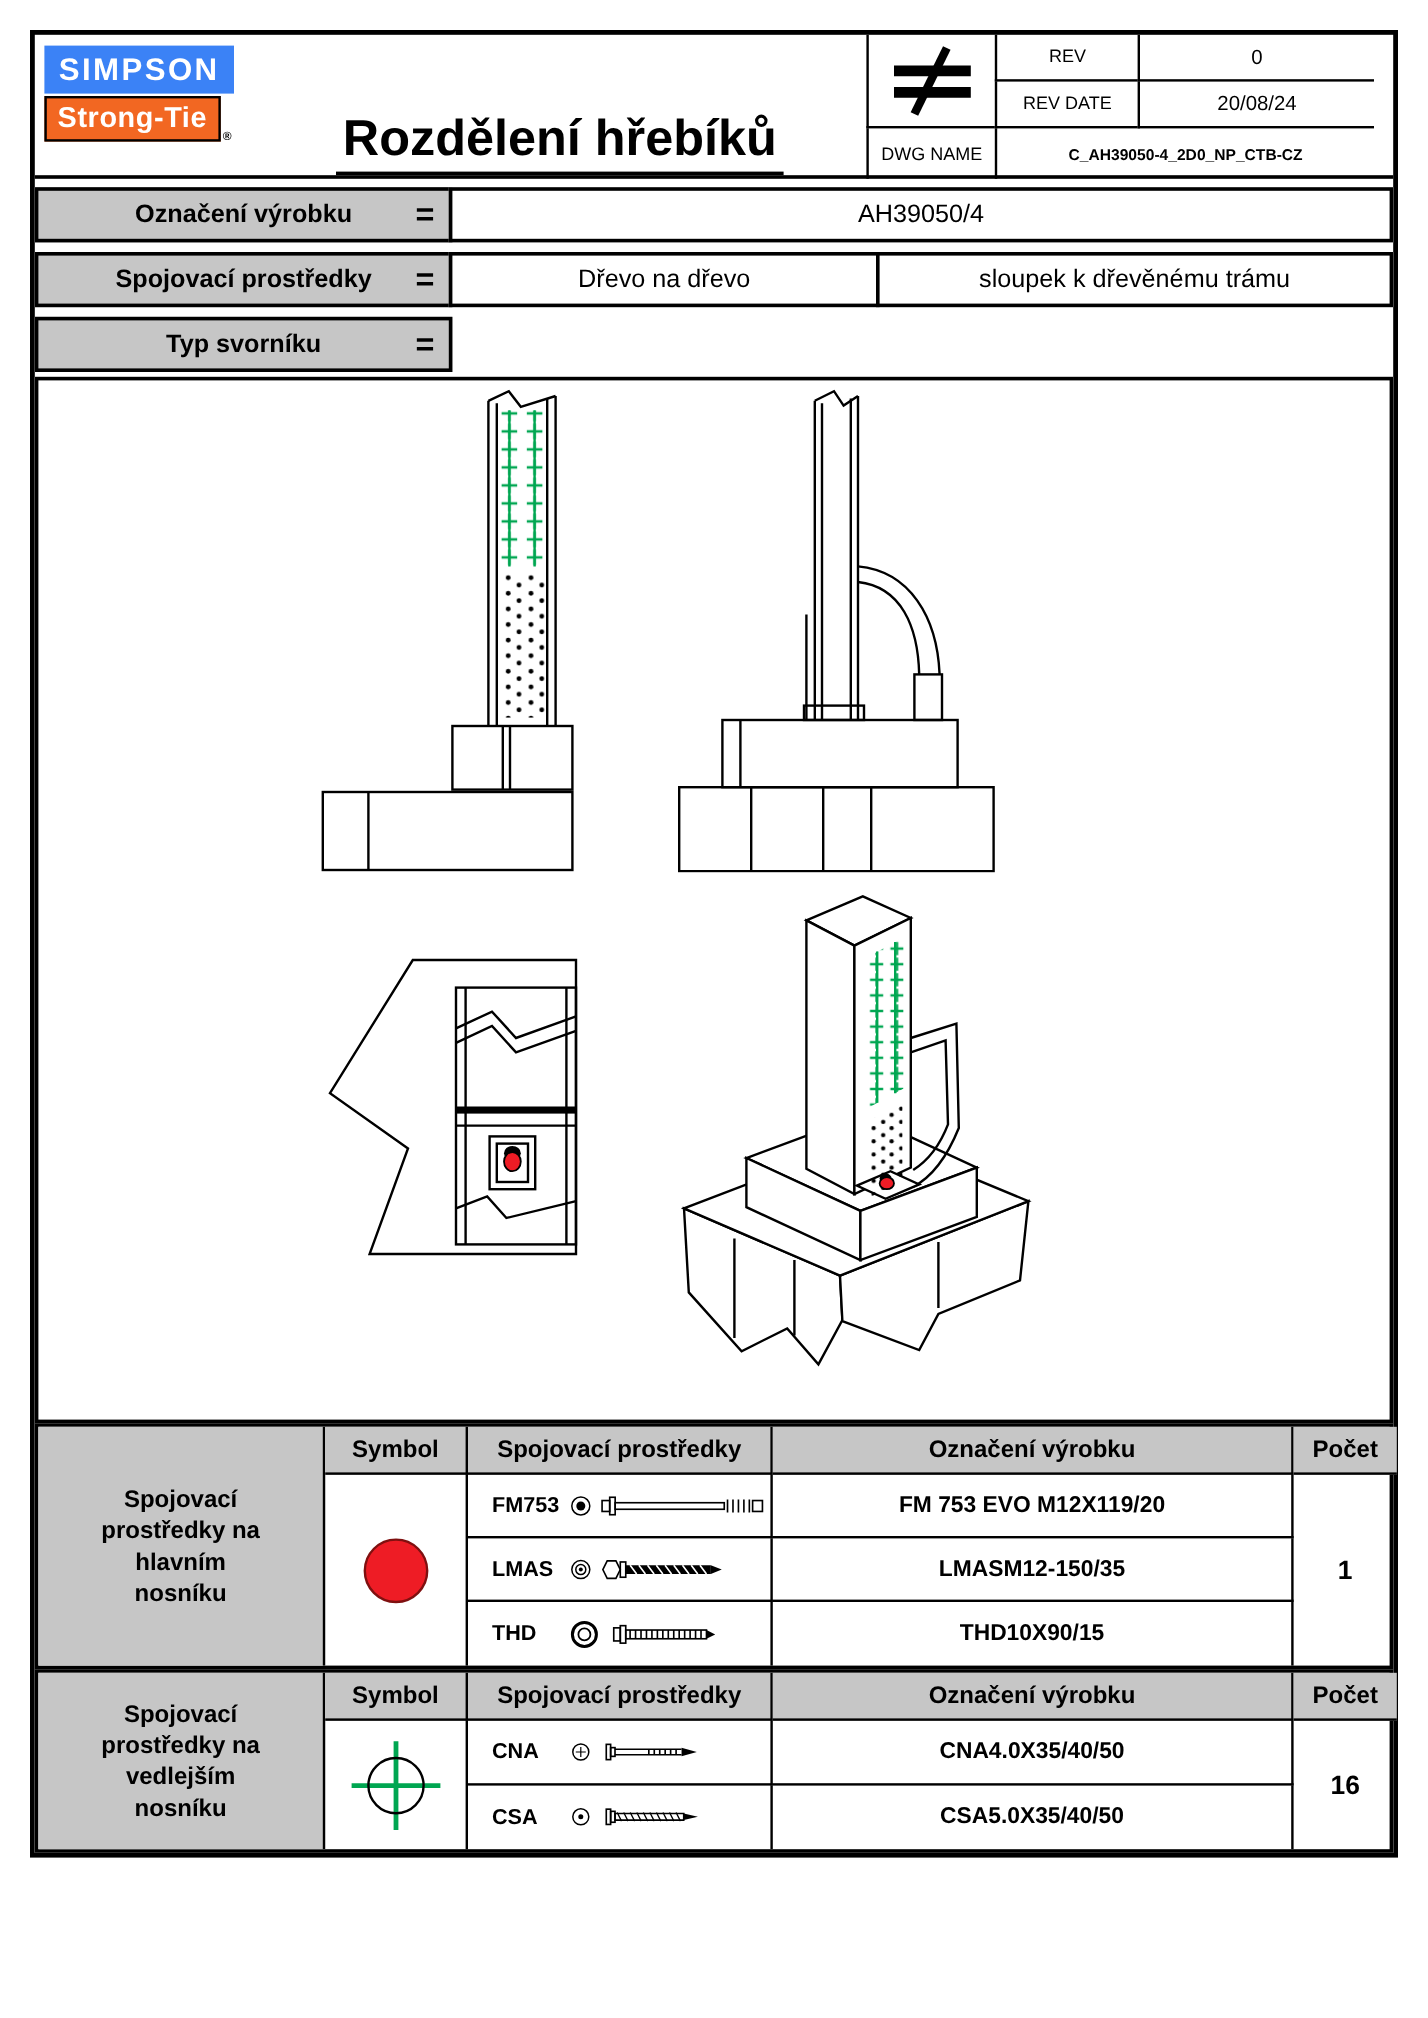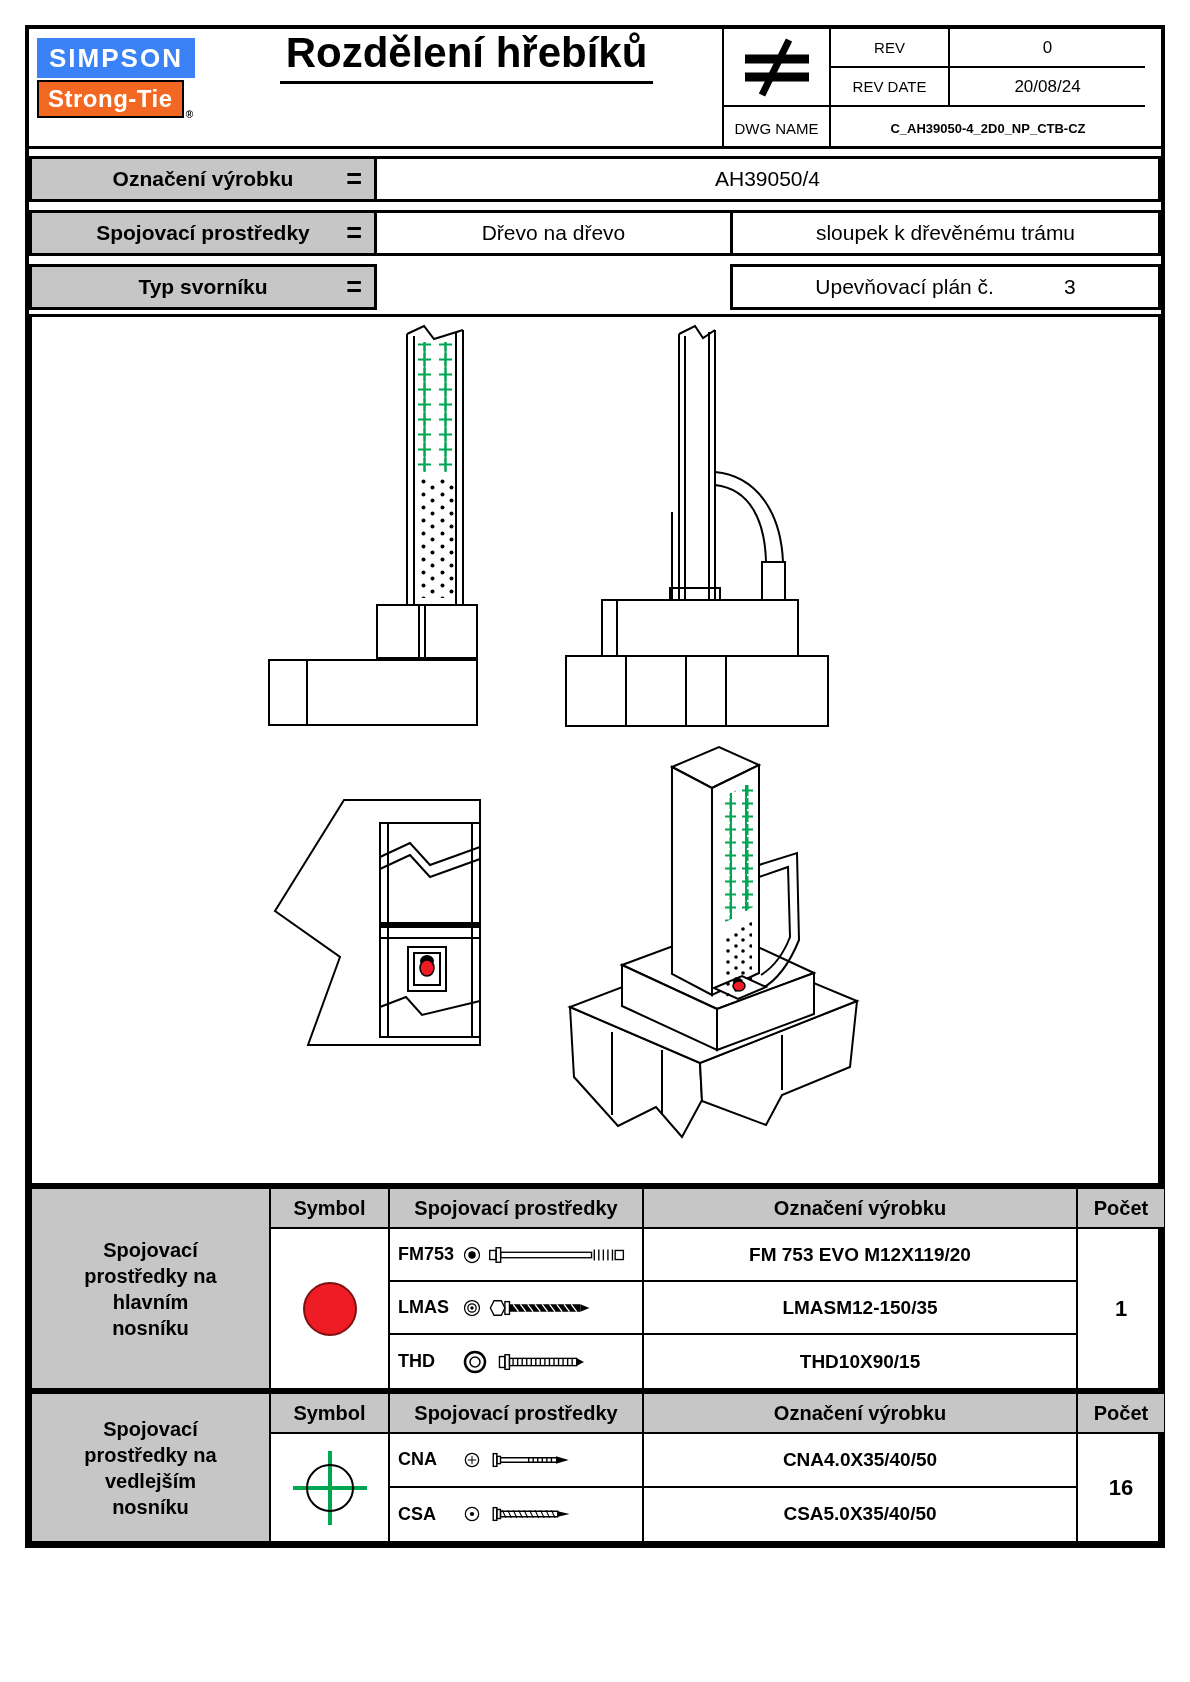--- a/index.html
+++ b/index.html
@@ -8,21 +8,21 @@
   svg { display:block; }
 
   .frame { position:absolute; left:25px; top:25px; width:1140px; height:1523px; border:4px solid #000; background:#fff; }
 
   
   .header { position:absolute; left:0; top:0; width:100%; height:120px; border-bottom:3px solid #000; }
   .logo { position:absolute; left:8px; top:9px; }
   .logo-top { display:block; width:fit-content; background:#3b82f6; color:#fff; font-weight:bold; font-size:26px; letter-spacing:2px; padding:5px 12px 4px; }
   .logo-bottom { display:block; width:fit-content; position:relative; background:var(--orange); border:2px solid #000; color:#fff; font-weight:bold; font-size:24px; padding:3px 9px; margin-top:2px; letter-spacing:.5px; }
   .logo-reg { position:absolute; right:-12px; bottom:-4px; font-size:10px; color:#000; }
-  .title-area { position:absolute; left:170px; top:0; width:535px; height:100%; display:flex; align-items:flex-start; justify-content:center; }
+  .title-area { position:absolute; left:170px; top:0; width:535px; height:100%; display:flex; align-items:flex-end; justify-content:center; }
   .title { font-size:42px; font-weight:bold; border-bottom:3px solid #000; padding:0 6px 4px; }
   .rev { position:absolute; right:16px; top:0; width:423px; height:120px; display:grid; grid-template-columns:107px 119px 197px; grid-template-rows:39px 39px 42px; }
   .rcell { border-left:2px solid #000; border-bottom:2px solid #000; display:flex; align-items:center; justify-content:center; font-size:15px; }
   .rcell.nb { border-bottom:none; }
   .rval { font-size:17px; }
   .dwg { font-size:13px; font-weight:600; }
 
   
   .irow { position:absolute; left:0; width:1132px; height:46px; }
   .ilabel { position:absolute; left:0; top:0; width:348px; height:46px; background:var(--gray); border:3px solid #000; display:flex; align-items:center; justify-content:center; }
@@ -42,21 +42,21 @@
 
   
   .ftable { position:absolute; left:0; width:1132px; display:grid; grid-template-columns:239px 119px 254px 434px 86px; border:3px solid #000; background:#fff; }
   .t1 { top:1157px; height:205px; grid-template-rows:40px 1fr 1fr 1fr; }
   .t2 { top:1362px; height:153px; grid-template-rows:40px 1fr 1fr; }
   .cell { border-right:2px solid #000; border-bottom:2px solid #000; display:flex; align-items:center; justify-content:center; }
   .cell.nr { border-right:none; }
   .cell.nb { border-bottom:none; }
   .group { background:var(--gray); font-weight:bold; font-size:20px; text-align:center; padding:0 42px; line-height:1.3; }
   .head  { background:var(--gray); font-weight:bold; font-size:20px; }
-  .fast  { justify-content:flex-start; padding-left:8px; }
+  .fast  { justify-content:flex-start; padding-left:20px; }
   .code  { font-weight:bold; font-size:18px; width:64px; flex:none; }
   .mark  { margin-right:6px; flex:none; }
   .prod  { font-weight:bold; font-size:19px; }
   .count { font-weight:bold; font-size:22px; }
   .red-dot { width:54px; height:54px; border-radius:50%; background:var(--red); border:2px solid #7f1010; }
   .ks2 { fill:none; stroke:#000; stroke-width:1.5; }
 </style>
 </head>
 <body>
 
@@ -106,24 +106,20 @@
       </div>
     <div class="ival v2">
         <span>sloupek k dřevěnému trámu</span>
       </div>
   </div>
 
   <div class="irow" style="top:235px">
     <div class="ilabel">
       <span class="iltext">Typ svorníku</span>
       <span class="eq">=</span>
-    </div>
-    <div class="ival v2">
-      <span>Upevňovací plán č.</span>
-      <span class="plan-no">3</span>
     </div>
   </div>
 
   <div class="drawbox">
 
     <svg class="view" style="left:235px;top:5px" width="215" height="405" viewBox="0 0 215 405">
       <defs>
         <pattern id="pnail1" width="21" height="15" patternUnits="userSpaceOnUse">
           <path d="M10.5 1 V14 M4 7.5 H17" class="gs"></path>
         </pattern>

